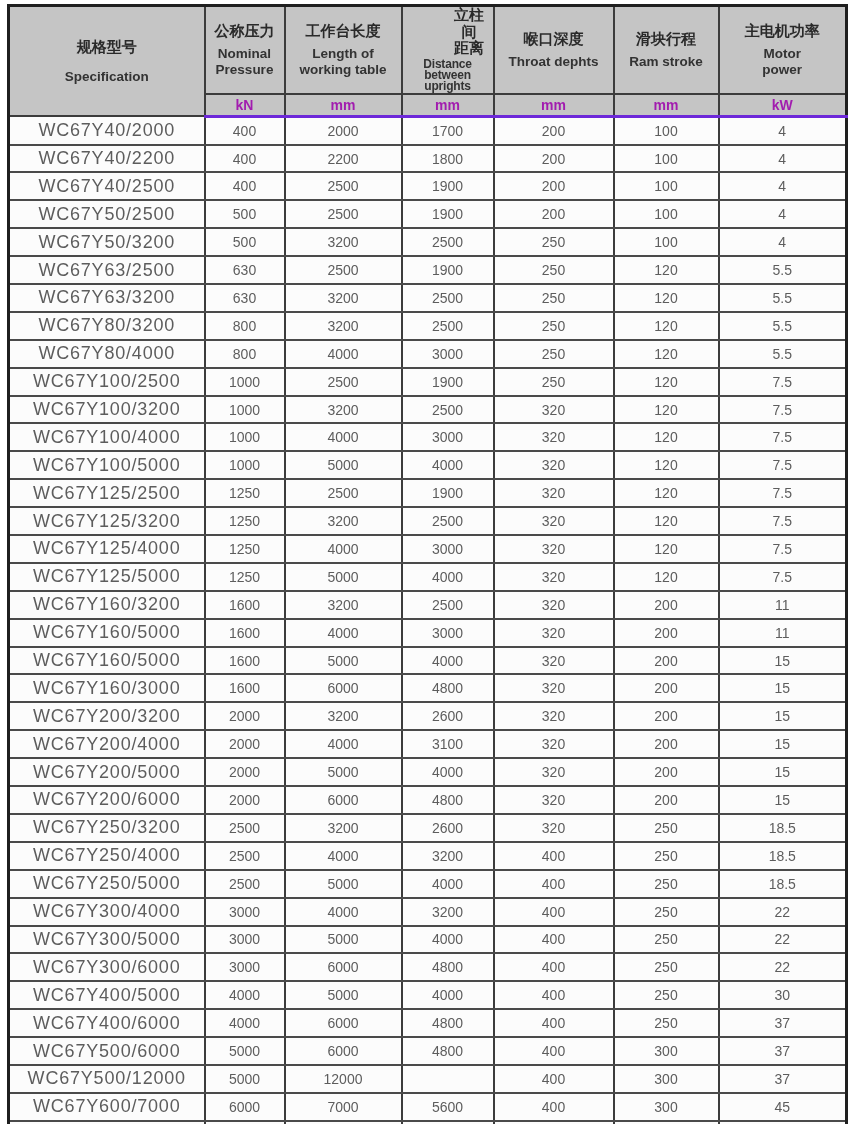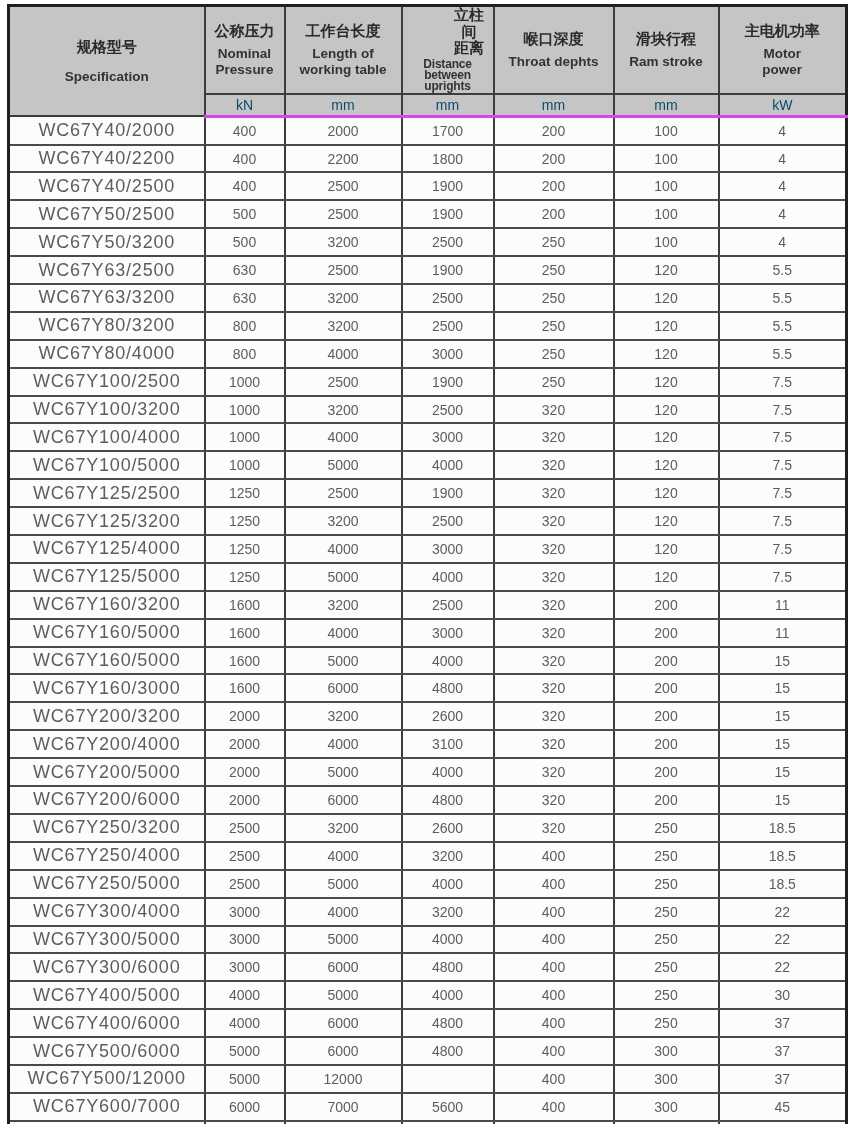--- a/index.html
+++ b/index.html
@@ -56,24 +56,24 @@
   th.col-uprights .en {
     font-size: 12px;
     line-height: 0.95;
     letter-spacing: -0.2px;
     margin-top: 2px;
   }
   th.col-spec .en { margin-top: 12px; }
   tr.head-units th {
     height: 20px;
     font-size: 14px;
-    font-weight: 400;
+    font-weight: 700;
     border-top: 2px solid #3c3c3c;
-    border-bottom: 3px solid #d946ef;
-    color: #0c4a6e;
+    border-bottom: 3px solid #6d28d9;
+    color: #a21caf;
   }
   tbody td {
     height: 25.9px;
     font-size: 14px;
     color: #5d5d5d;
     background: #fcfcfc;
     border-left: 2px solid #3c3c3c;
     border-right: 2px solid #3c3c3c;
     border-top: 2px solid #4a4a4a;
     border-bottom: 2px solid #4a4a4a;

